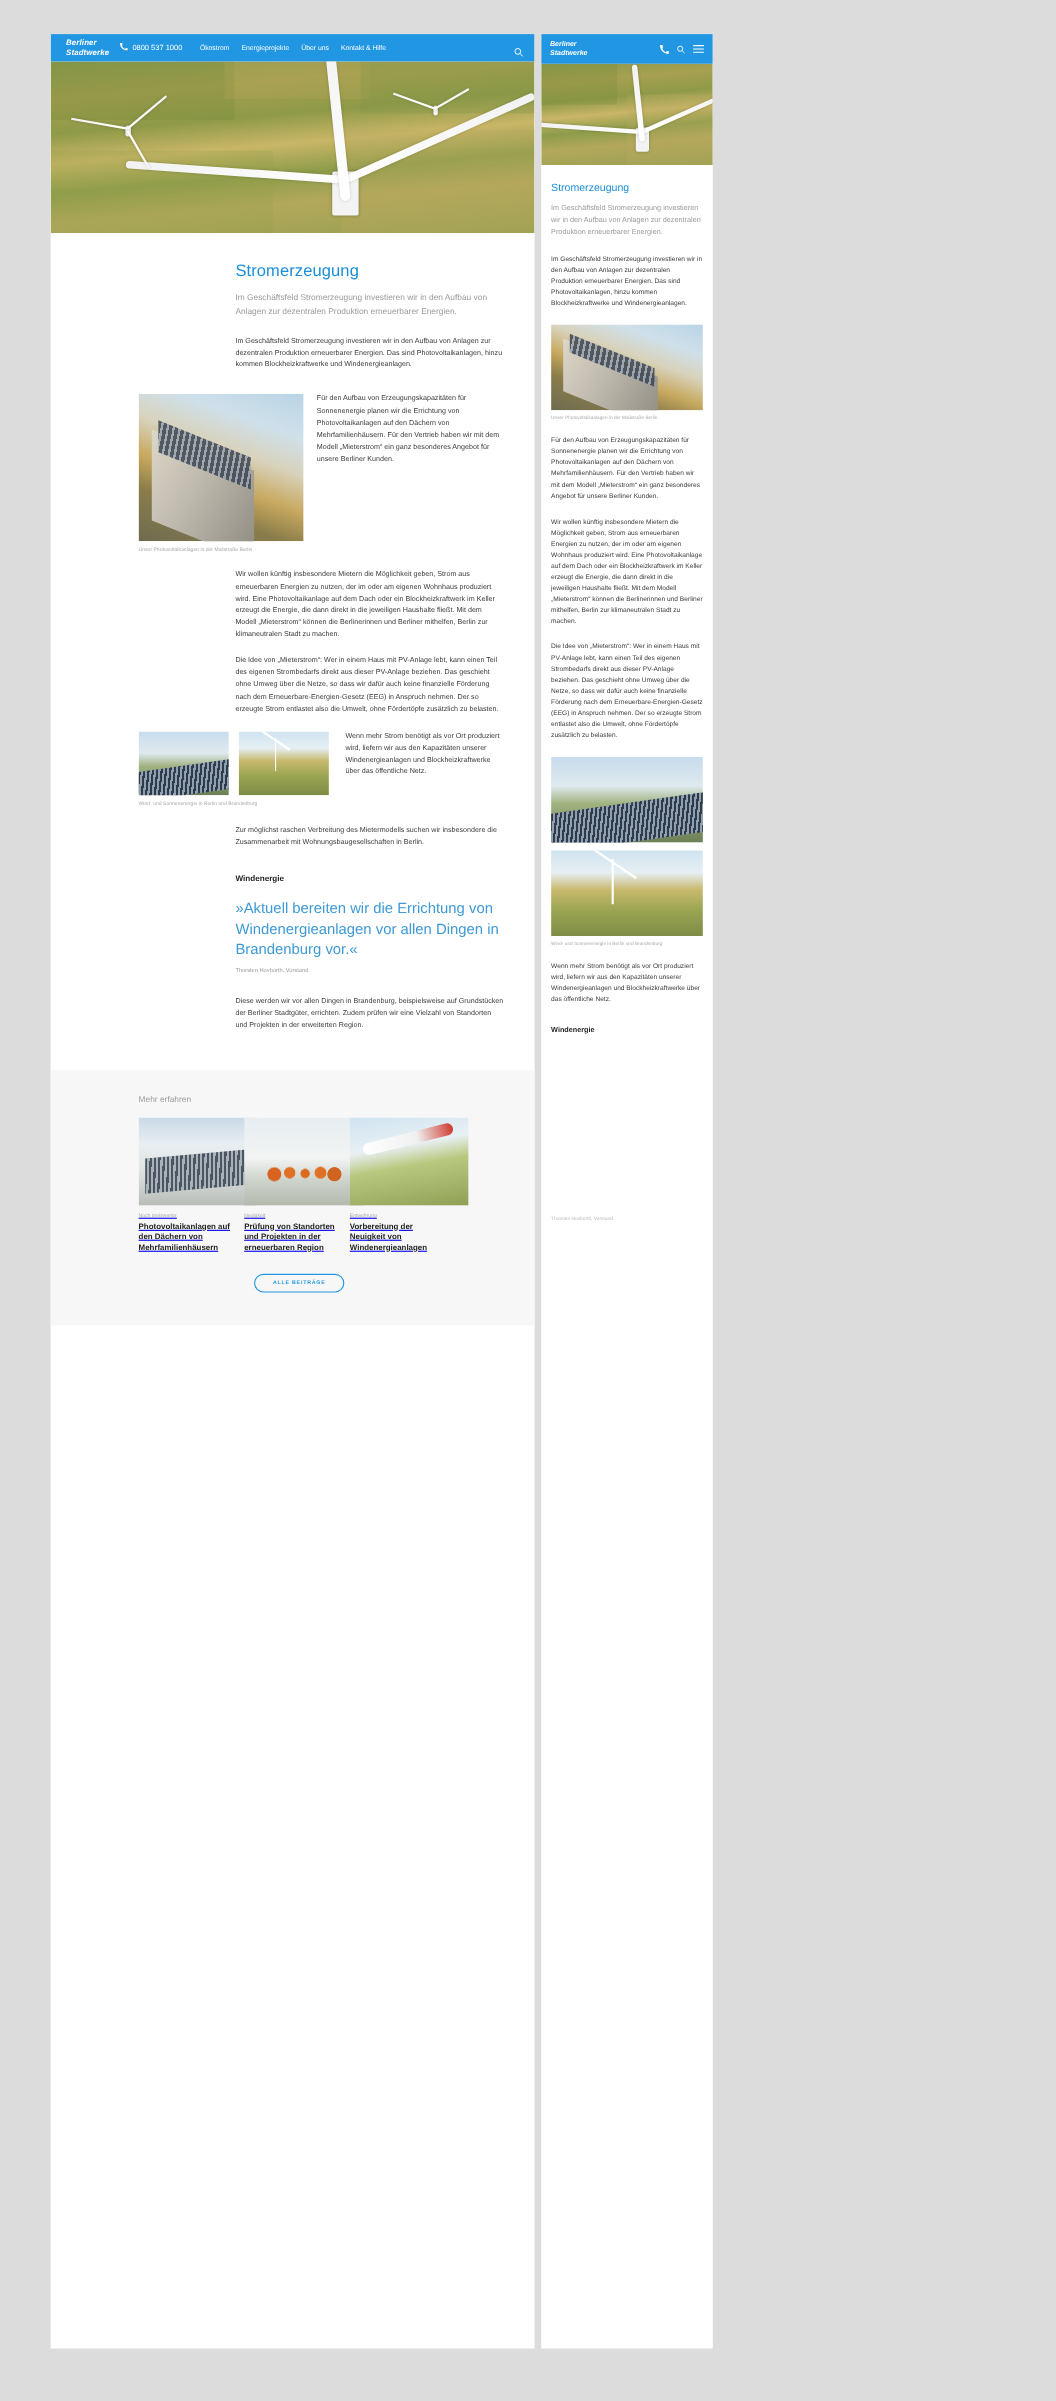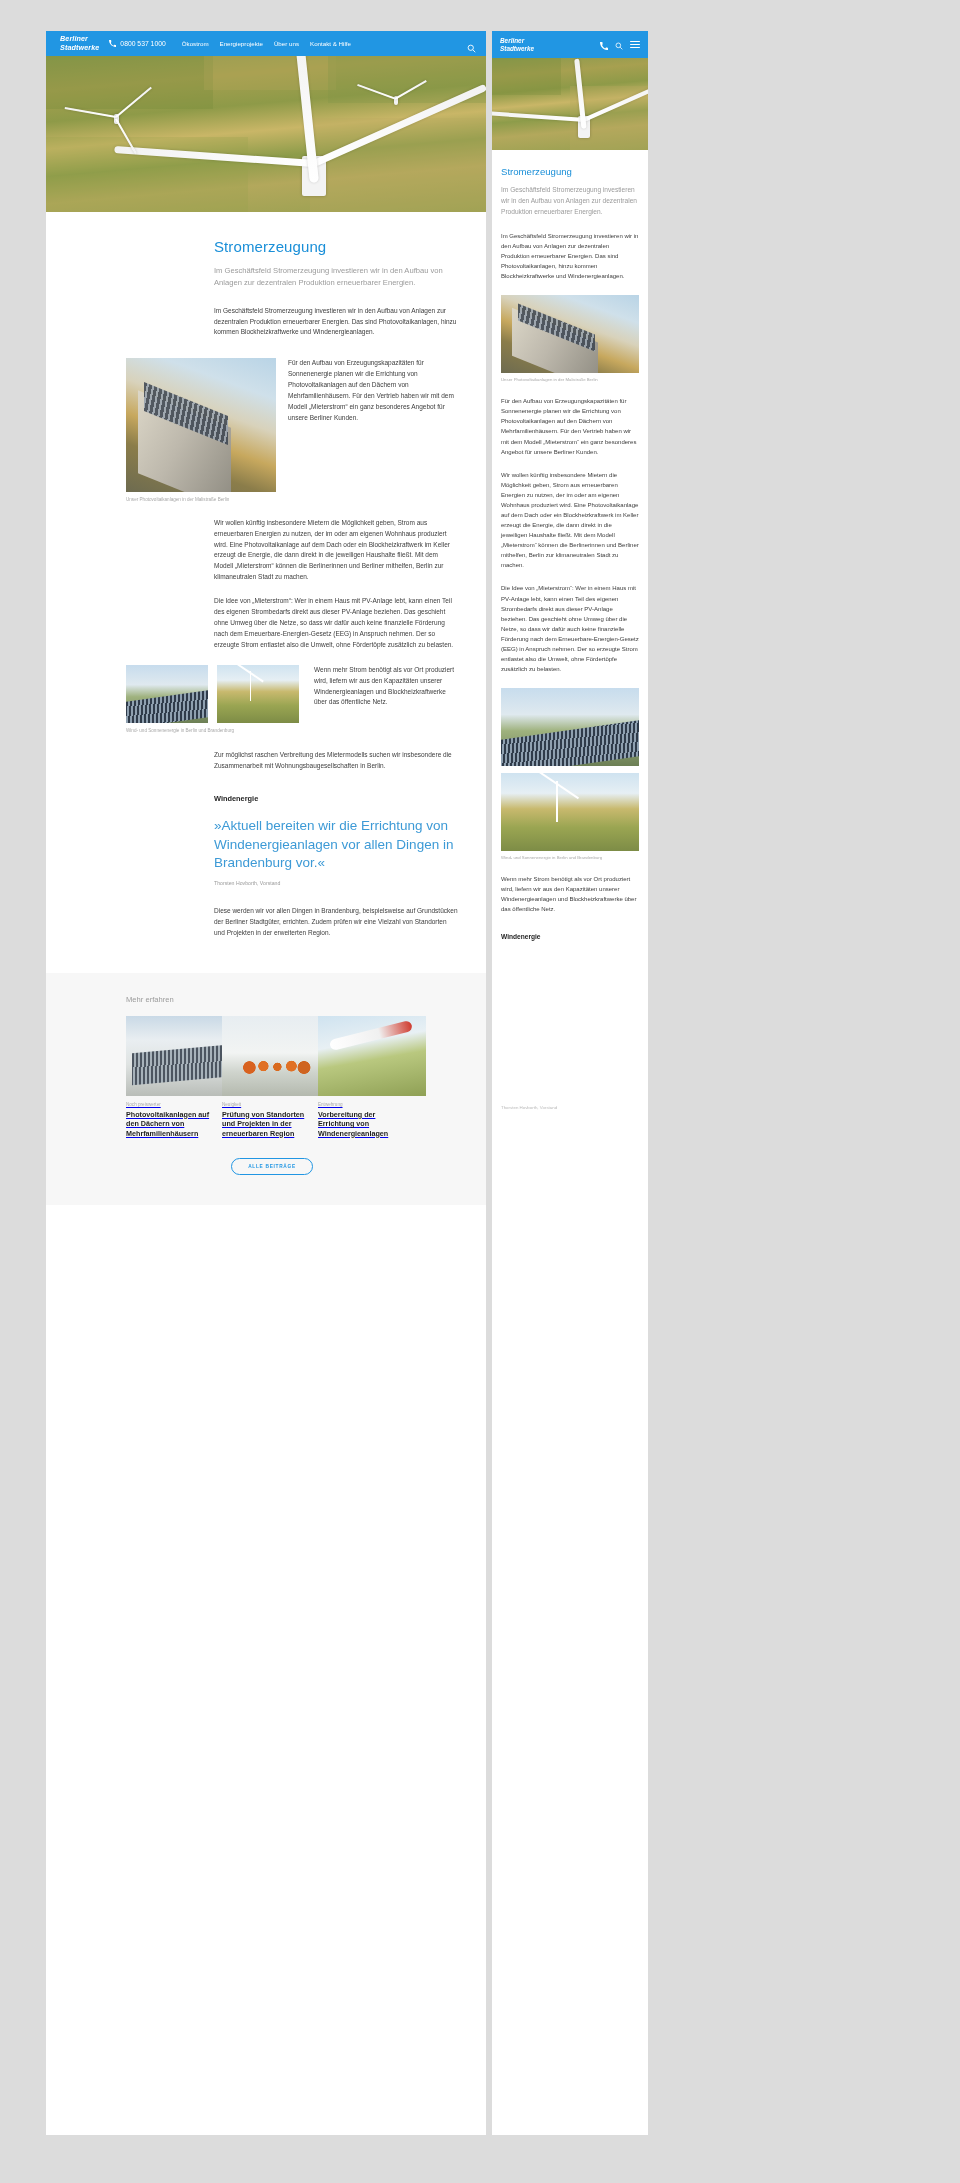--- a/index.html
+++ b/index.html
@@ -323,21 +323,21 @@
                 <div class="ph ph-people"></div>
               </div>
             <div class="kicker">Neuigkeit</div>
             <div class="ctitle">Prüfung von Standorten und Projekten in der erneuerbaren Region</div>
           </a>
           <a class="card" href="#">
             <div class="img">
                 <div class="ph ph-blade"></div>
               </div>
             <div class="kicker">Entwehrung</div>
-            <div class="ctitle">Vorbereitung der Errichtung von Windenergieanlagen</div>
+            <div class="ctitle">Vorbereitung der Neuigkeit von Windenergieanlagen</div>
           </a>
         </div>
         <div class="btn-row">
           <button class="btn">ALLE BEITRÄGE</button>
         </div>
       </div>
     </div>
   </div>
 
   <div class="mobile">

